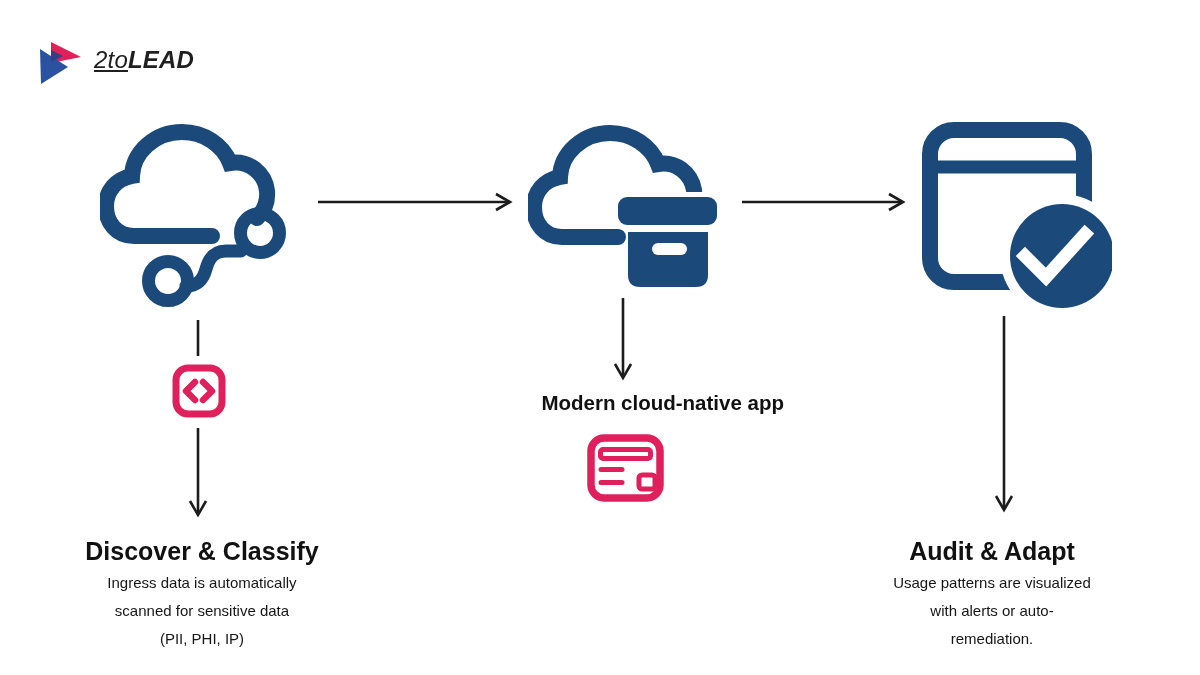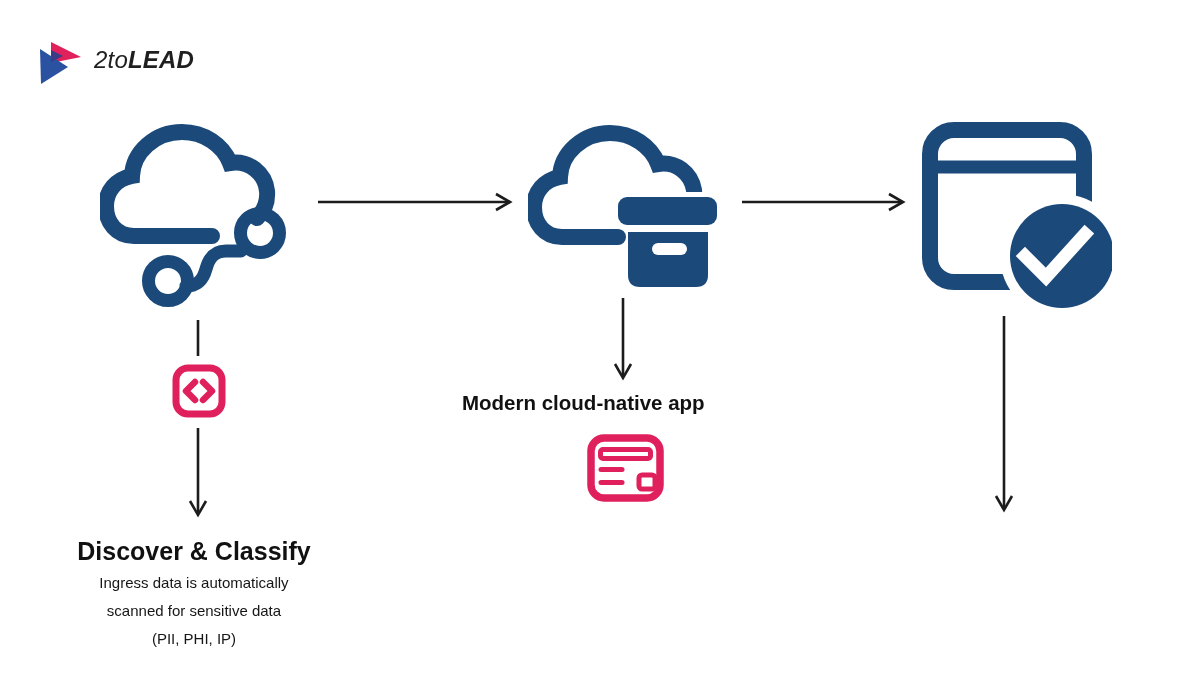--- a/index.html
+++ b/index.html
@@ -11,32 +11,32 @@
     font-family:"Liberation Sans", sans-serif;
     color:#1a1a1a;
   }
   .abs{position:absolute;}
   
   .logo-text{
     position:absolute;left:94px;top:46px;
     font-size:24px;font-style:italic;letter-spacing:.2px;
     color:#1f1f1f;white-space:nowrap;
   }
-  .logo-text .lt{font-weight:500;}
+  .logo-text .lt{font-weight:500;text-decoration:underline;}
   .logo-text .hv{font-weight:700;}
   
   .app-label{
     position:absolute;left:462px;top:391px;width:322px;
-    text-align:left;font-size:20.5px;font-weight:700;color:#111;
+    text-align:right;font-size:20.5px;font-weight:700;color:#111;
   }
   
   .step{position:absolute;top:536px;text-align:center;}
   .step .title{font-size:25px;font-weight:700;color:#111;line-height:30px;margin-bottom:3px;}
   .step .desc{font-size:15px;line-height:28px;color:#161616;white-space:pre-line;}
-  .step1{left:24px;width:340px;}
+  .step1{left:32px;width:340px;}
   .step2{left:440px;width:345px;}
   .step3{left:818px;width:348px;}
 </style>
 </head>
 <body>
 
 <div class="canvas">
 
   <svg class="abs" style="left:36px;top:38px" width="52" height="50" viewBox="0 0 52 50">
     <polygon points="15,4 45,19 15,25" fill="#e0215c"></polygon>
@@ -119,14 +119,20 @@
   </svg>
 
   <div class="step step1">
     <div class="title">Discover &amp; Classify</div>
     <div class="desc">Ingress data is automatically
 scanned for sensitive data
 (PII, PHI, IP)</div>
   </div>
 
 
+  <div class="step step3">
+    <div class="title">Audit &amp; Adapt</div>
+    <div class="desc">Usage patterns are visualized
+with alerts or auto-
+remediation.</div>
+  </div>
 
 </div>
 
 </body></html>

